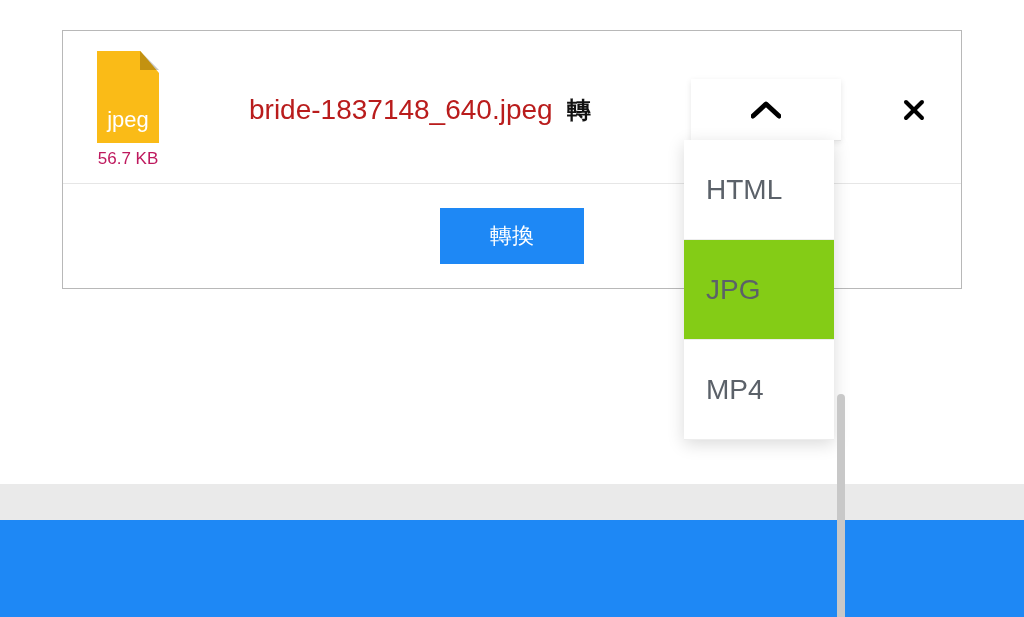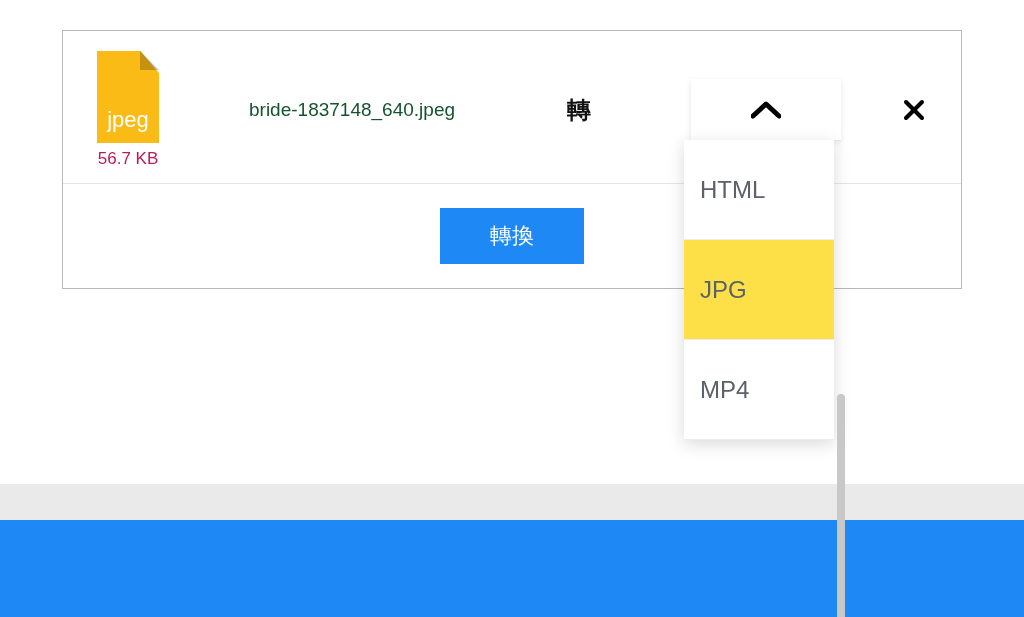--- a/index.html
+++ b/index.html
@@ -66,22 +66,22 @@
       color: #ffffff;
       font-size: 22px;
       font-weight: 400;
     }
     .file-size {
       font-size: 17px;
       color: #be185d;
       margin-top: 6px;
     }
     .file-name {
-      font-size: 19px;
-      color: #14532d;
+      font-size: 28px;
+      color: #b91c1c;
       flex: 0 0 auto;
     }
     .convert-word {
       font-size: 24px;
       font-weight: 700;
       color: #111111;
       margin-left: auto;
       margin-right: 100px;
     }
     .format-select {
@@ -142,28 +142,28 @@
       left: 684px;
       width: 150px;
       background: #ffffff;
       box-shadow: 0 4px 16px rgba(0,0,0,0.15);
       z-index: 10;
     }
     .dropdown-item {
       height: 100px;
       display: flex;
       align-items: center;
-      padding-left: 16px;
-      font-size: 24px;
+      padding-left: 22px;
+      font-size: 28px;
       color: #5b6169;
       border-bottom: 1px solid #ededed;
       cursor: pointer;
     }
     .dropdown-item.highlighted {
-      background: #fde047;
+      background: #84cc16;
     }
     .dropdown-scrollbar {
       position: absolute;
       right: -11px;
       top: 254px;
       width: 8px;
       height: 250px;
       background: #c8c8c8;
       border-radius: 4px;
     }

